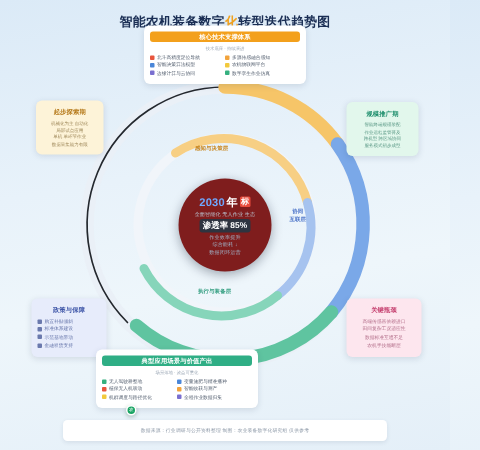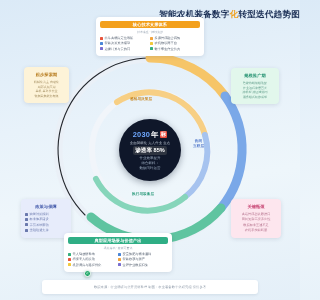--- a/index.html
+++ b/index.html
@@ -6,36 +6,36 @@
   html,body { width:300px; height:300px; overflow:hidden; }
   body{
     font-family:"Liberation Sans","DejaVu Sans",sans-serif;
     background:linear-gradient(170deg,#dbeaf7 0%,#e8f2fa 38%,#eef6fb 62%,#e4eff8 100%);
     position:relative;
   }
   .stage{position:absolute;inset:0;}
 
   
   .title{
-    position:absolute;top:9px;left:0;width:300px;text-align:right;
+    position:absolute;top:9px;left:0;width:300px;text-align:center;
     font-size:8.6px;font-weight:bold;color:#1b2f55;letter-spacing:.2px;
     white-space:nowrap;
   }
   .title .hl{color:#f0a220;}
 
   
   .ringwrap{position:absolute;left:50%;top:150px;transform:translate(-50%,-50%);
             width:210px;height:210px;}
   .ringwrap svg{display:block;overflow:visible;}
 
   
   .core{
     position:absolute;left:150px;top:150px;transform:translate(-50%,-50%);
     width:62px;height:62px;border-radius:50%;
-    background:#0f172a;
+    background:#7f1d1d;
     display:flex;flex-direction:column;align-items:center;justify-content:center;
     gap:1px;box-shadow:0 2px 7px rgba(10,20,40,.35);
     z-index:6;
   }
   .core-year{font-size:7.4px;font-weight:bold;color:#ffffff;letter-spacing:.2px;
              display:flex;align-items:center;gap:1px;}
   .core-year .yr{color:#6fa8ff;}
   .core-year .tag{background:#e84b3c;color:#fff;border-radius:1px;padding:0 1px;font-size:5.4px;}
   .core-sub{font-size:3.4px;color:#b9c2cf;letter-spacing:.1px;}
   .core-kpi{font-size:5.6px;font-weight:bold;color:#ffffff;background:#2e3440;

